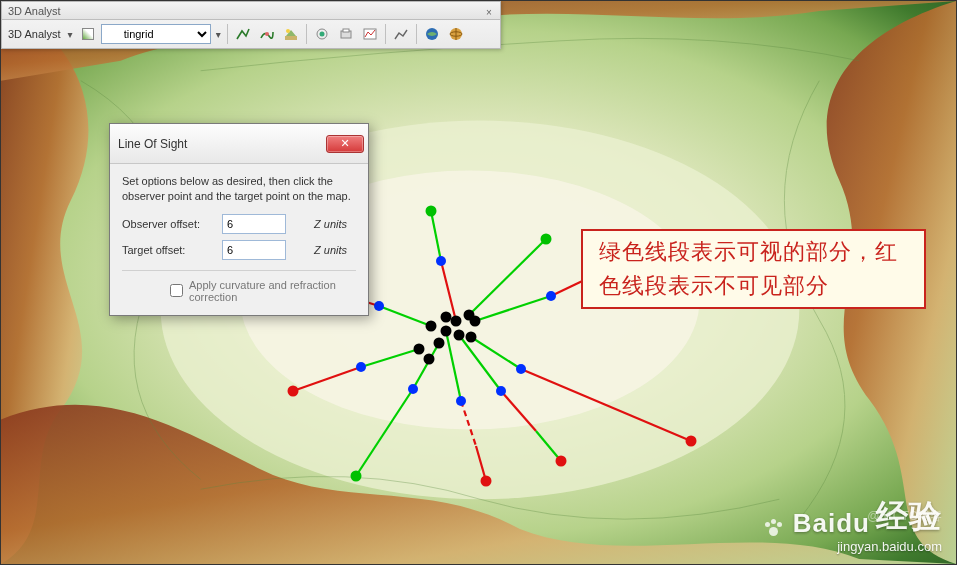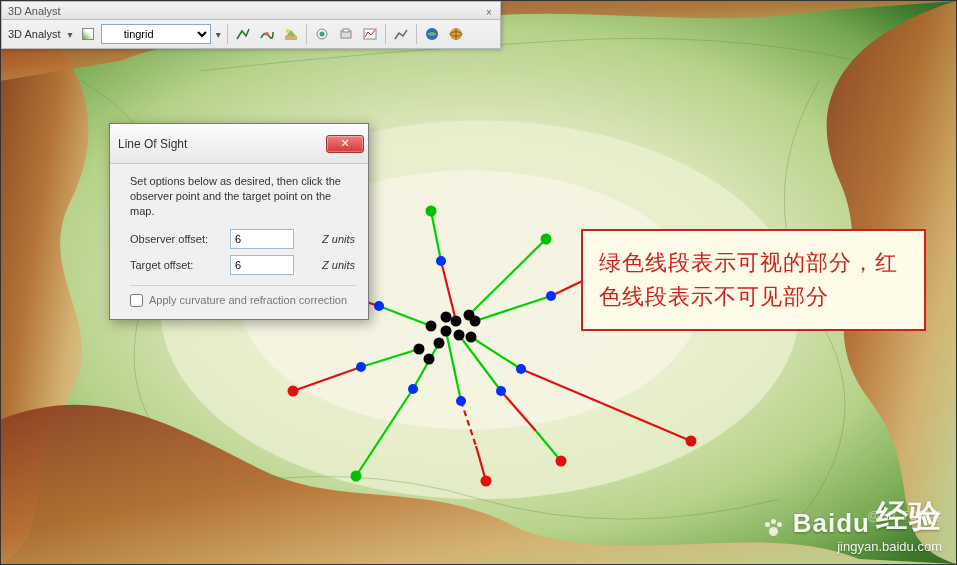--- a/index.html
+++ b/index.html
@@ -23,32 +23,32 @@
   .terrain svg { width:100%; height:100%; }
 
   
   .lineset { position:absolute; inset:0; z-index:10; }
 
   
   .dialog { position:absolute; left:108px; top:122px; width:260px; background:#f0f0f0; border:1px solid #7a7a7a; box-shadow:3px 3px 12px rgba(0,0,0,.35); z-index:20; }
   .dialog-title { height:40px; background:linear-gradient(#fdfdfd,#e8e8e8); border-bottom:1px solid #c7c7c7; display:flex; align-items:center; padding:0 4px 0 8px; font-size:12px; color:#333;}
   .dialog-title .spacer{flex:1;}
   .close-btn { width:38px; height:18px; border:1px solid #a33; border-radius:3px; background:linear-gradient(#f07f7f,#d53a3a); color:#fff; font-size:11px; display:flex; align-items:center; justify-content:center; cursor:pointer; box-shadow:inset 0 0 0 1px rgba(255,255,255,.3);}
-  .dialog-body { padding:10px 12px 12px 20px; font-size:11px; color:#333; }
+  .dialog-body { padding:10px 12px 12px 12px; font-size:11px; color:#333; }
   .instr { margin-bottom:10px; line-height:1.35; }
   .field-row { display:flex; align-items:center; margin:6px 0; gap:8px;}
   .field-row label{ width:92px;}
   .field-row input[type=text]{ width:64px; height:20px; border:1px solid #9fb9d8; padding:0 4px; font-size:11px;}
   .units{ margin-left:20px;font-style:italic;}
   .hr { height:1px; background:#d0d0d0; margin:10px 0 8px;}
-  .chk { display:flex; align-items:center; gap:6px; color:#777;}
+  .chk { display:flex; align-items:center; gap:6px; color:#777;margin-left:48px;}
   .chk input{ width:13px; height:13px;}
 
   
-  .anno { position:absolute; left:580px; top:228px; width:345px; padding:15px 16px; background:#fffbe9; border:2px solid #c9231d; z-index:20; }
+  .anno { position:absolute; left:580px; top:228px; width:345px; padding:4px 16px; background:#fffbe9; border:2px solid #c9231d; z-index:20; }
   .anno p { font-family: "SimSun","宋体",serif; font-size:22px; color:#c9231d; line-height:1.55; letter-spacing:1px;}
 
   
   .wm { position:absolute; right:14px; bottom:10px; text-align:right; z-index:40; color:#fff; opacity:.92; }
   .wm .big { font-size:26px; font-weight:bold; letter-spacing:1px; text-shadow:0 1px 3px rgba(0,0,0,.4); display:flex; align-items:flex-end; gap:6px; justify-content:flex-end;}
   .wm .big .cn{ font-family:"Microsoft YaHei",sans-serif; font-size:32px;}
   .wm .url { font-size:13px; text-shadow:0 1px 2px rgba(0,0,0,.4);}
   .paw { display:inline-block; width:22px; height:22px; position:relative; margin-right:2px; opacity:.85;}
   .paw span{position:absolute;background:#fff;border-radius:50%;}
   .paw .p1{width:9px;height:9px;left:6px;top:10px;}

